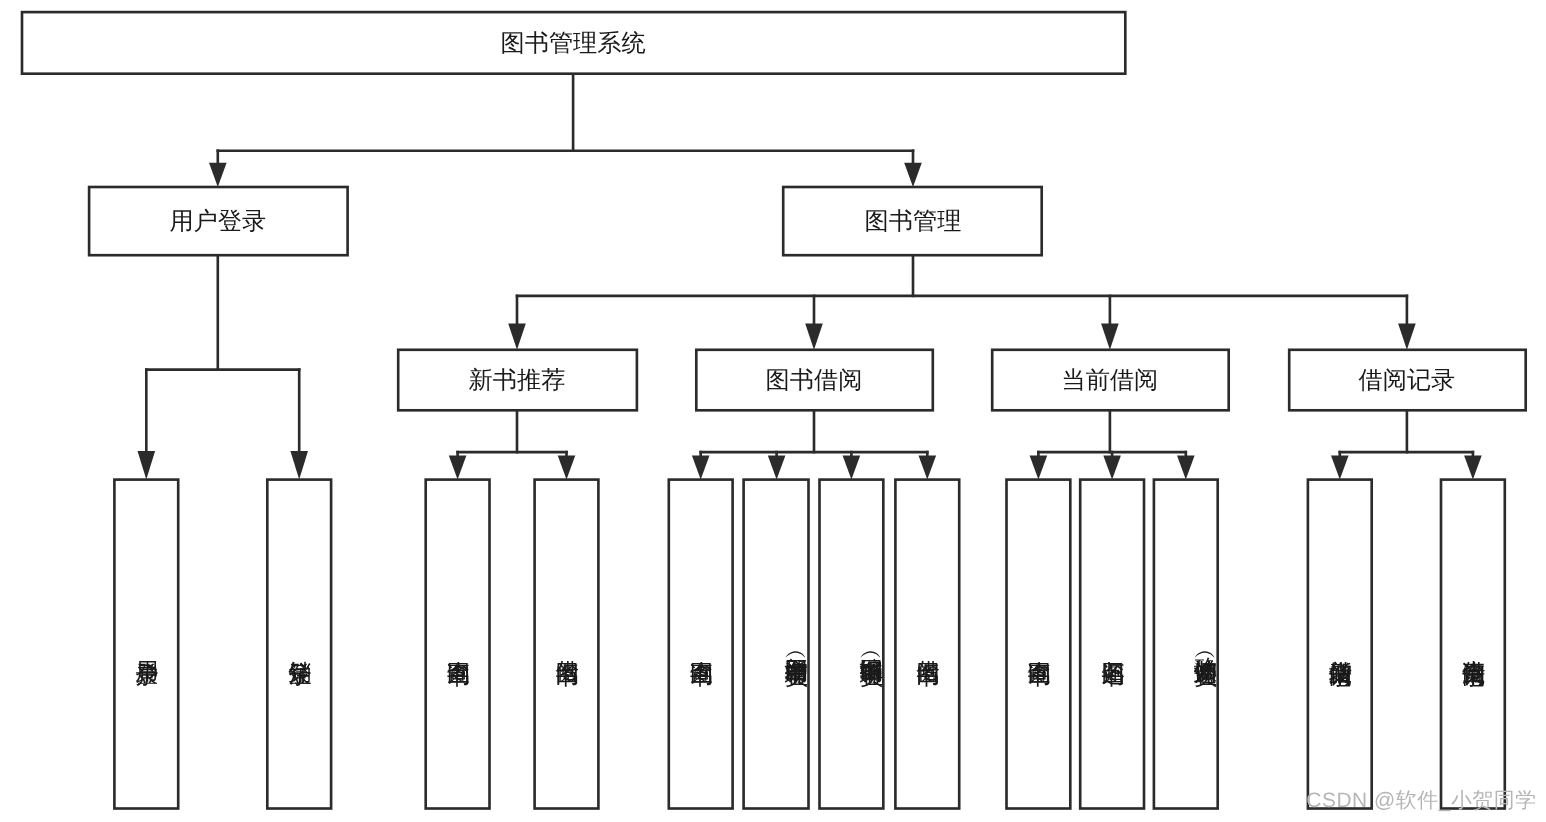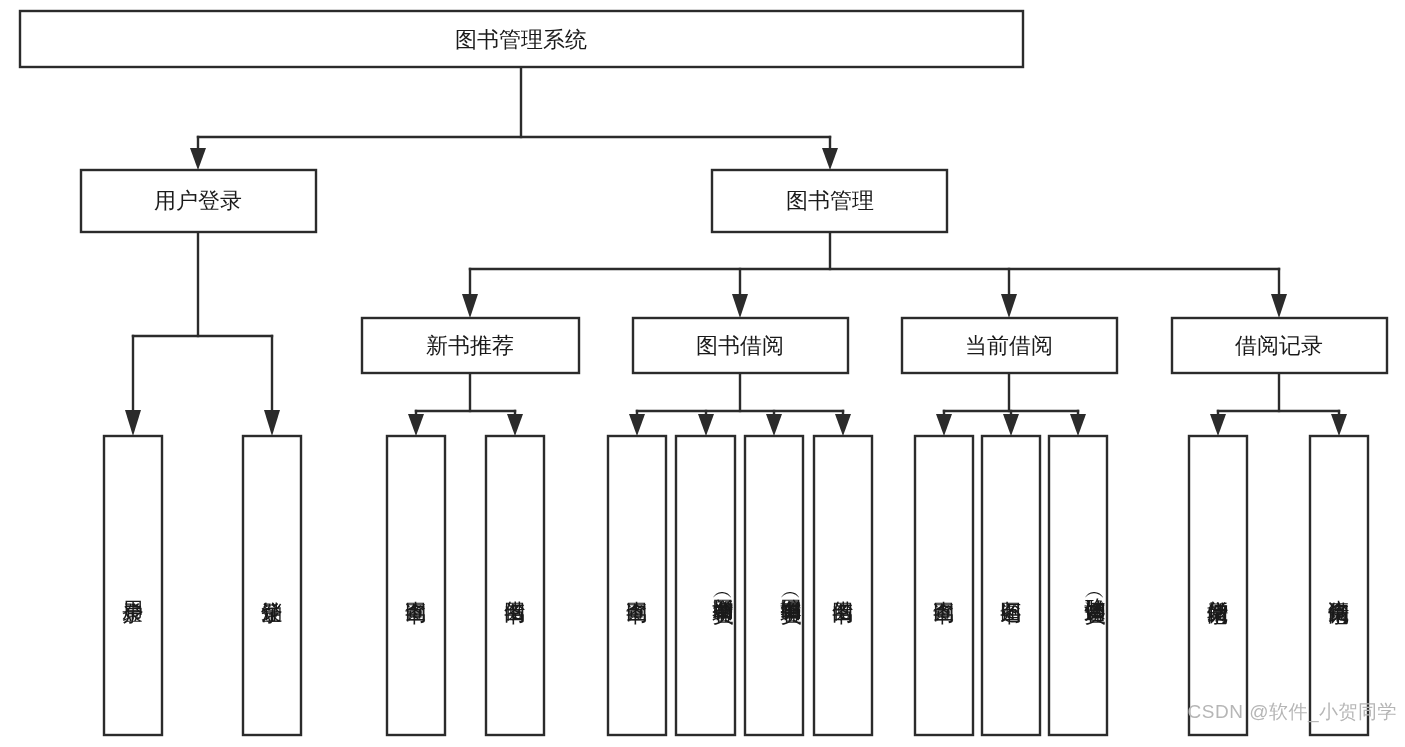--- a/index.html
+++ b/index.html
@@ -60,21 +60,21 @@
     line-height: 1.12;
     writing-mode: vertical-rl;
     text-orientation: upright;
     letter-spacing: 1px;
     white-space: nowrap;
     pointer-events: none;
   }
   .watermark {
     position: absolute;
     right: 8px;
-    bottom: 22px;
+    bottom: 6px;
     color: #b6b6b6;
     font-family: "Liberation Sans", "DejaVu Sans", sans-serif;
     font-size: 19px;
     letter-spacing: 0.5px;
     white-space: nowrap;
   }
 </style>
 </head>
 <body>
 

